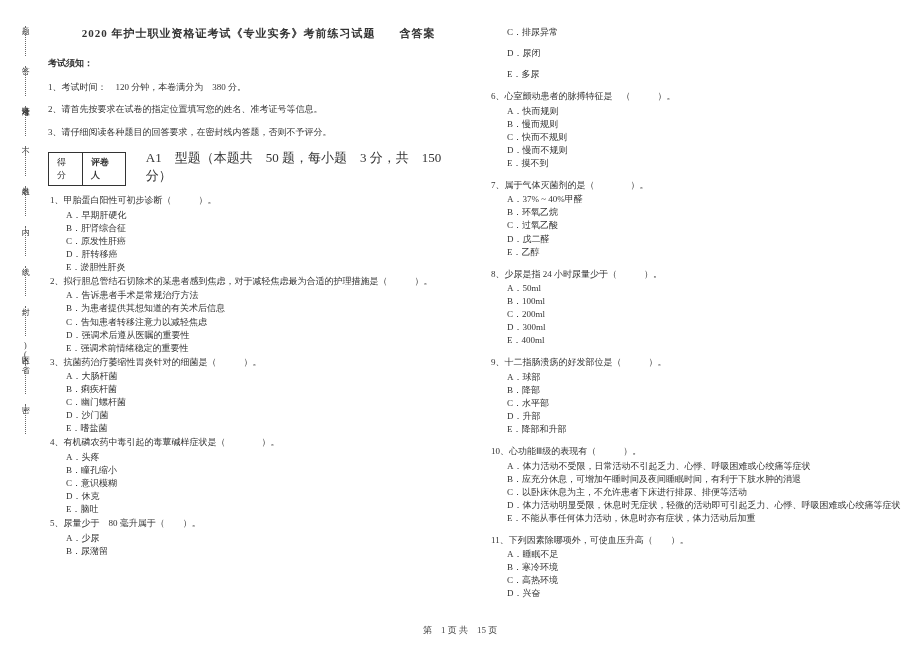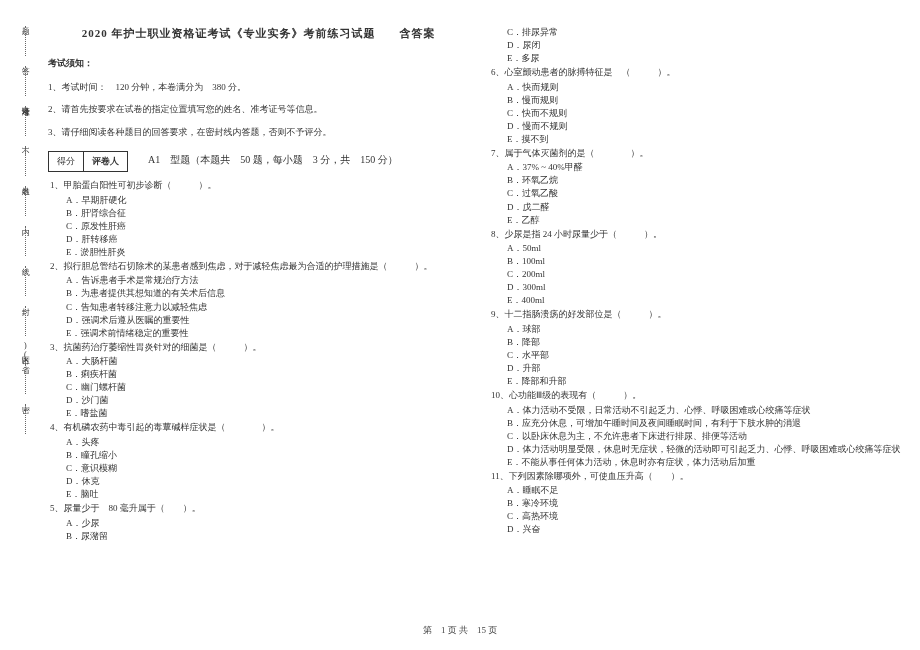--- a/index.html
+++ b/index.html
@@ -70,22 +70,22 @@
       border: 1px solid #333;
       margin: 8px 0 6px 0;
     }
     .score-box div {
       border-right: 1px solid #333;
       padding: 3px 8px;
       font-size: 9px;
     }
     .score-box div:last-child { border-right: none; font-weight: bold; }
     .type-title {
-      text-align: right;
-      font-size: 10px;
+      text-align: left;
+      font-size: 13px;
       margin: 6px 8px 8px 0;
     }
     .q {
       font-size: 9px;
       line-height: 1.5;
       margin: 1px 0 1px 2px;
     }
     .opt {
       font-size: 9px;
       line-height: 1.45;
@@ -180,21 +180,21 @@
         <div class="opt">E．脑吐</div>
       </div>
 
       <div>
         <div class="q qtext"><span>5、</span><span>尿量少于　80 毫升属于（　　）。</span></div>
         <div class="opt">A．少尿</div>
         <div class="opt">B．尿潴留</div>
       </div>
     </div>
 
-    <div class="col" style="padding-top:18px;">
+    <div class="col" style="padding-top:18px;gap:8px;">
       <div class="opt">C．排尿异常</div>
       <div class="opt">D．尿闭</div>
       <div class="opt">E．多尿</div>
 
       <div>
         <div class="q qtext"><span>6、</span><span>心室颤动患者的脉搏特征是　（　　　）。</span></div>
         <div class="opt">A．快而规则</div>
         <div class="opt">B．慢而规则</div>
         <div class="opt">C．快而不规则</div>
         <div class="opt">D．慢而不规则</div>

